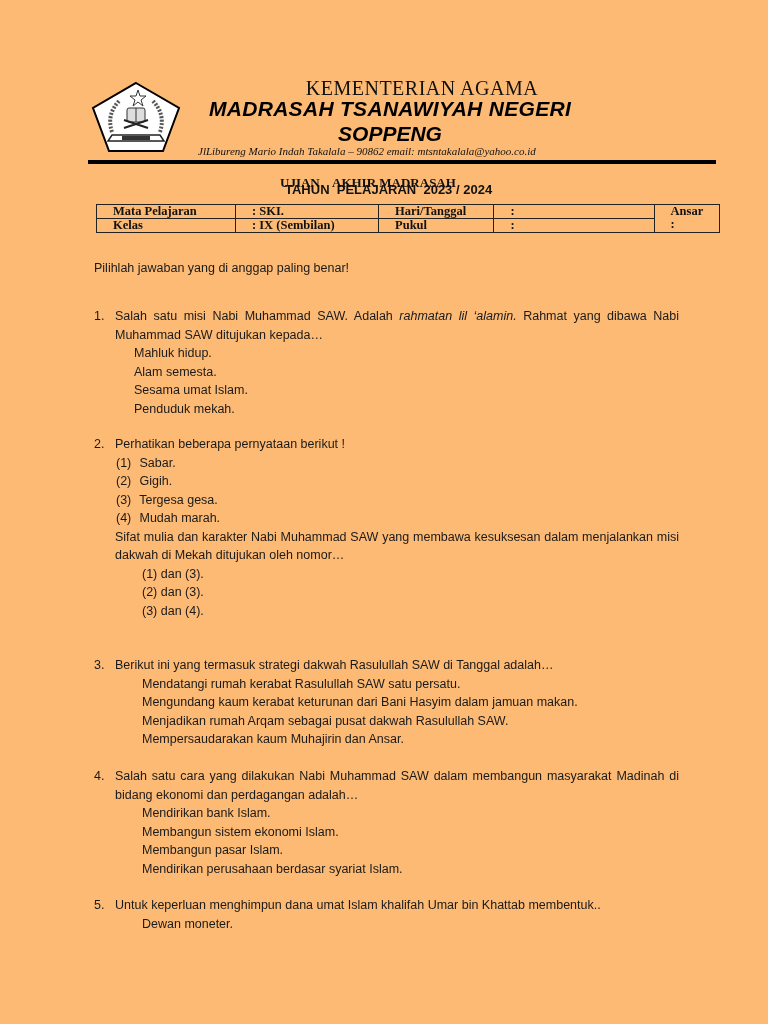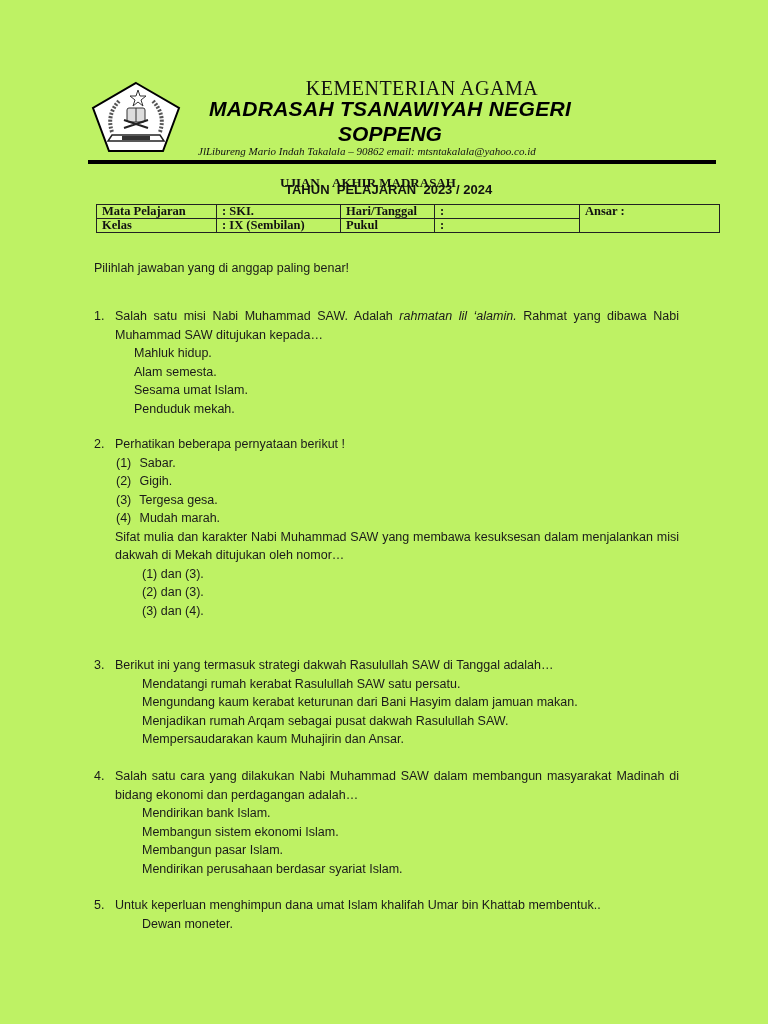--- a/index.html
+++ b/index.html
@@ -1,17 +1,17 @@
 <!DOCTYPE html>
 <html><head>
 <meta charset="utf-8">
 <style>
   html, body { margin: 0; padding: 0; background: #ffffff; }
   body { width: 768px; height: 1024px; position: relative; overflow: hidden; color: #111; }
-  .page { position: absolute; left: 0; top: 0; width: 768px; height: 1024px; background: #bef264; }
+  .page { position: absolute; left: 0; top: 0; width: 768px; height: 1024px; background: #fdba74; }
 
   
   .logo { position: absolute; left: 90px; top: 80px; width: 92px; height: 74px; }
   .ministry { position: absolute; left: 272px; top: 77px; width: 300px; text-align: center;
     font-family: "Liberation Serif", serif; font-size: 20px; letter-spacing: 0.5px; color: #111; }
   .school { position: absolute; left: 190px; top: 97px; width: 400px; text-align: center;
     font-family: "Liberation Sans", sans-serif; font-weight: 900; font-style: italic; font-size: 21px;
     letter-spacing: 0.3px; color: #000; }
   .city { position: absolute; left: 300px; top: 122px; width: 180px; text-align: center;
     font-family: "Liberation Sans", sans-serif; font-weight: 900; font-style: italic; font-size: 21px; color: #000; }
@@ -20,21 +20,21 @@
   .thick-rule { position: absolute; left: 88px; top: 160px; width: 628px; height: 4px; background: #000; }
 
   .exam-title { position: absolute; left: 280px; top: 175px; width: 260px;
     font-family: "Liberation Serif", serif; font-weight: bold; font-size: 13px; color: #111; white-space: pre; }
   .exam-year { position: absolute; left: 285px; top: 182px; width: 260px;
     font-family: Liberation Sans, sans-serif; font-weight: bold; font-size: 13px; color: #111; white-space: pre; }
 
   
   table.info { position: absolute; left: 96px; top: 204px; width: 624px; border-collapse: collapse;
     font-family: "Liberation Serif", serif; font-weight: bold; font-size: 12.5px; color: #111; }
-  table.info td { border: 1px solid #222; padding: 0 5px; height: 13px; line-height: 13px; vertical-align: top; }
+  table.info td { border: 1px solid #222; padding: 0 16px; height: 13px; line-height: 13px; vertical-align: top; }
   table.info td.c1 { width: 109px; }
   table.info td.c2 { width: 113px; }
   table.info td.c3 { width: 83px; }
   table.info td.c4 { width: 134px; }
 
   
   .body-text { font-family: "Liberation Sans", sans-serif; font-size: 12.5px; color: #1a1a1a; }
   .instruction { position: absolute; left: 94px; top: 261px; }
   .q { position: absolute; left: 94px; width: 585px; line-height: 18.5px; }
   .q .num { position: absolute; left: 0; top: 0; }

